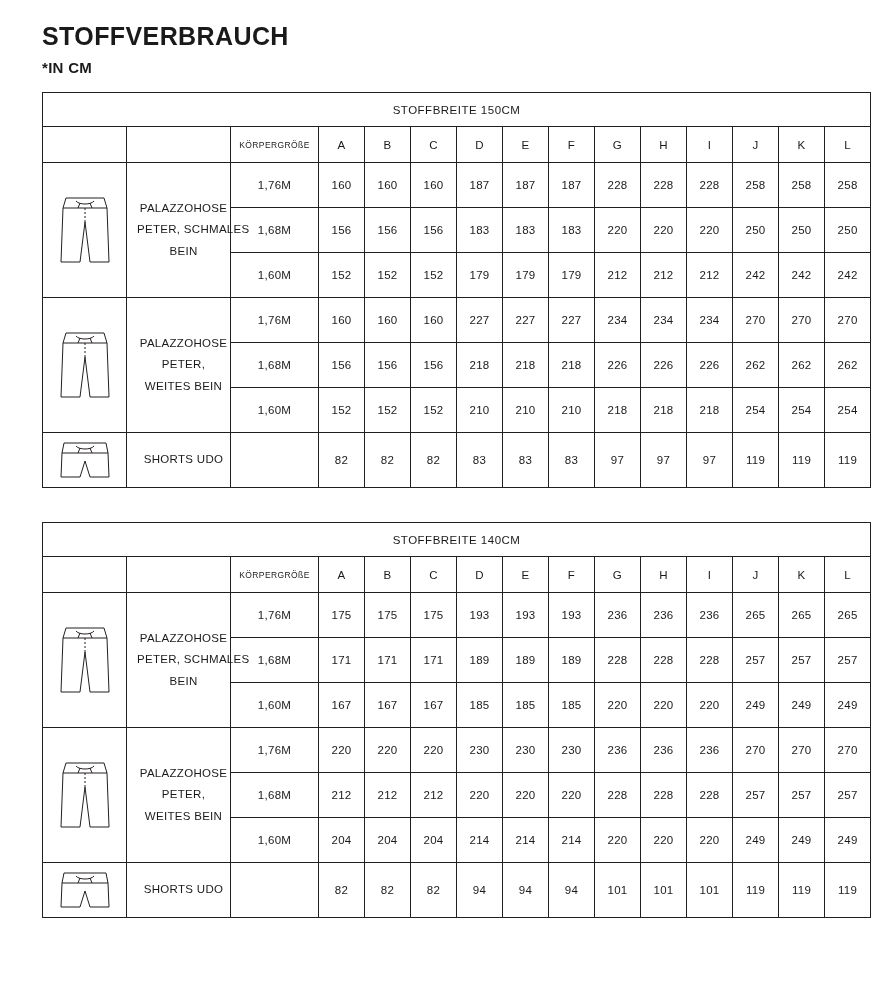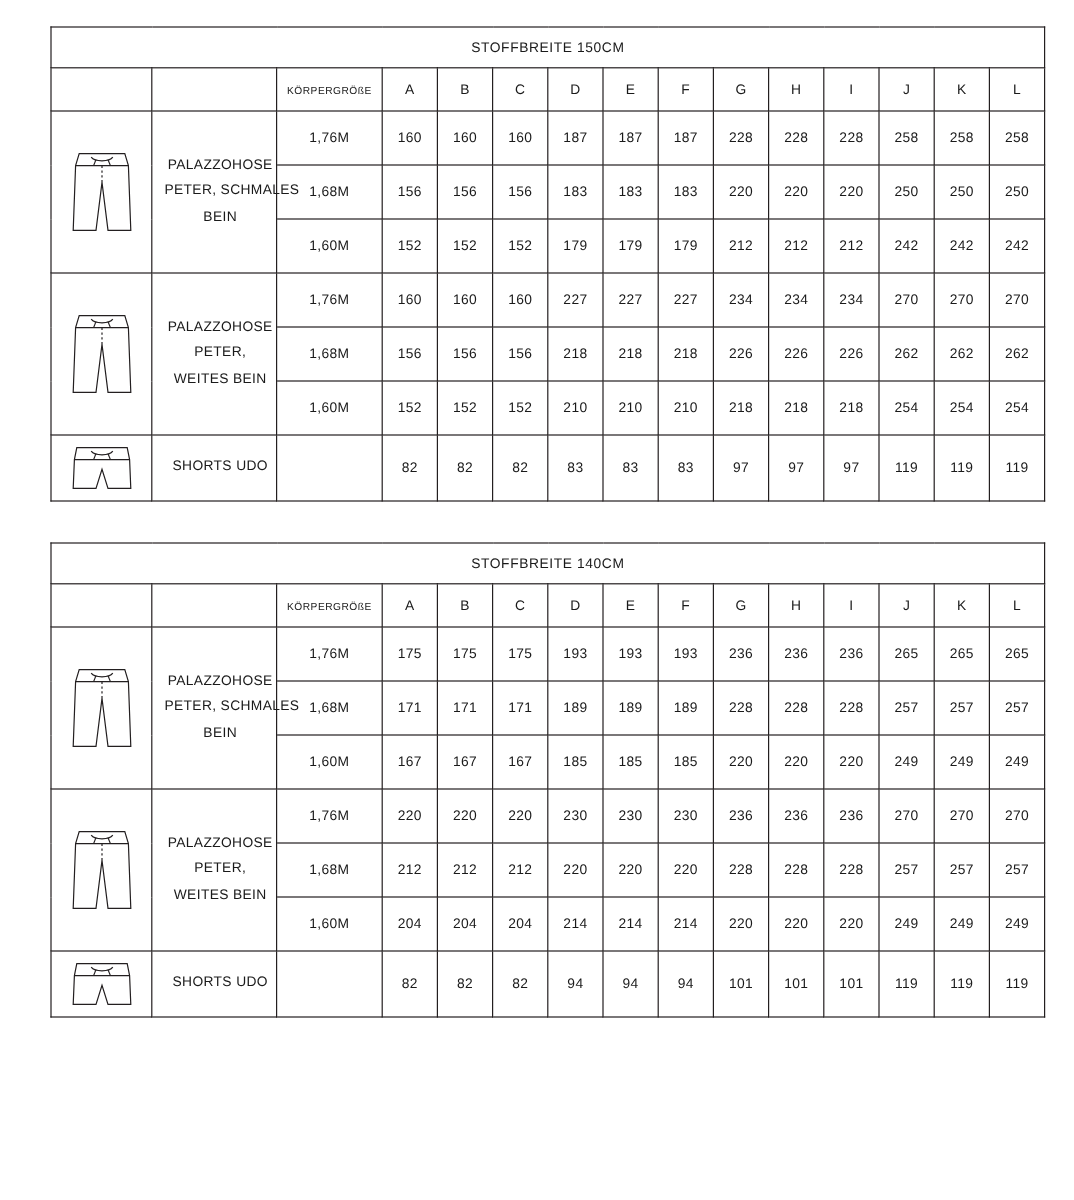--- a/index.html
+++ b/index.html
@@ -87,20 +87,22 @@
     height: 45px;
   }
   .img-cell { padding: 4px 2px !important; }
   .img-cell svg { display: block; margin: 0 auto; }
   .blank { }
 </style>
 </head>
 <body>
 
 <div class="page">
+  <h1 class="doc-title">STOFFVERBRAUCH</h1>
+  <div class="doc-subtitle">*IN CM</div>
   <div id="tables-root">
       <table class="consumption">
         <colgroup>
           <col class="col-img">
           <col class="col-name">
           <col class="col-height">
           <col class="col-letter">
           <col class="col-letter">
           <col class="col-letter">
           <col class="col-letter">

